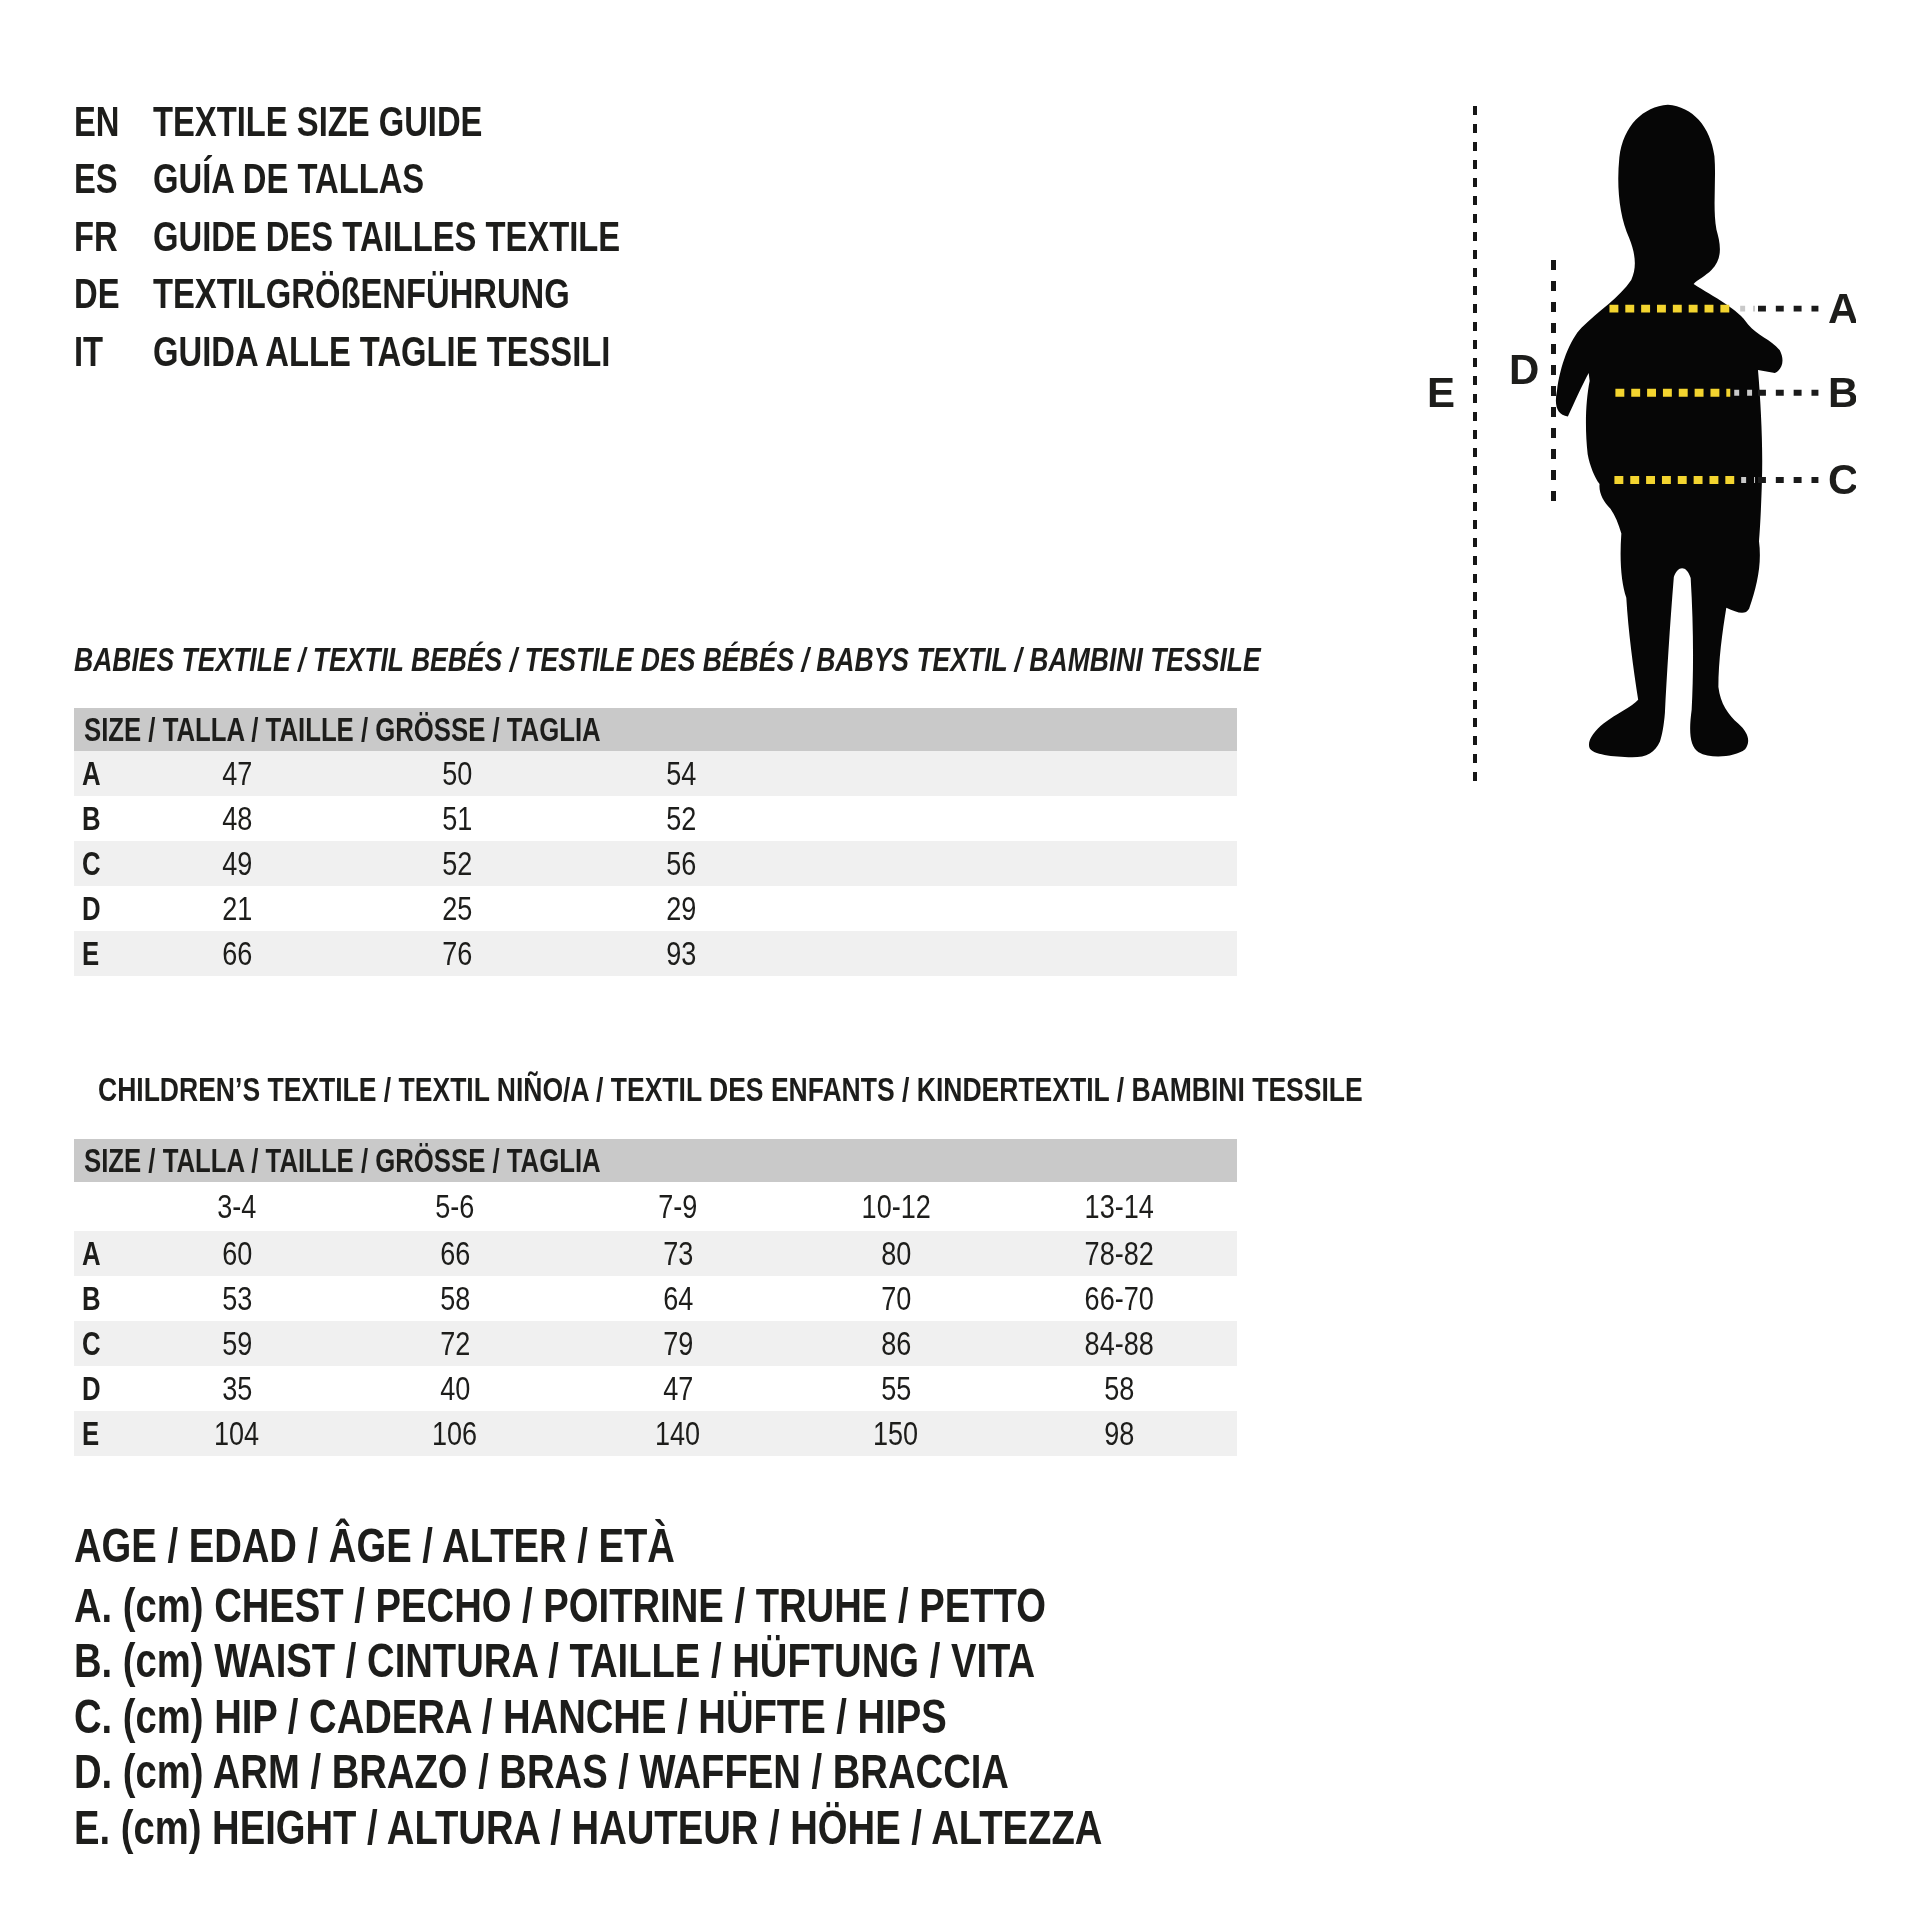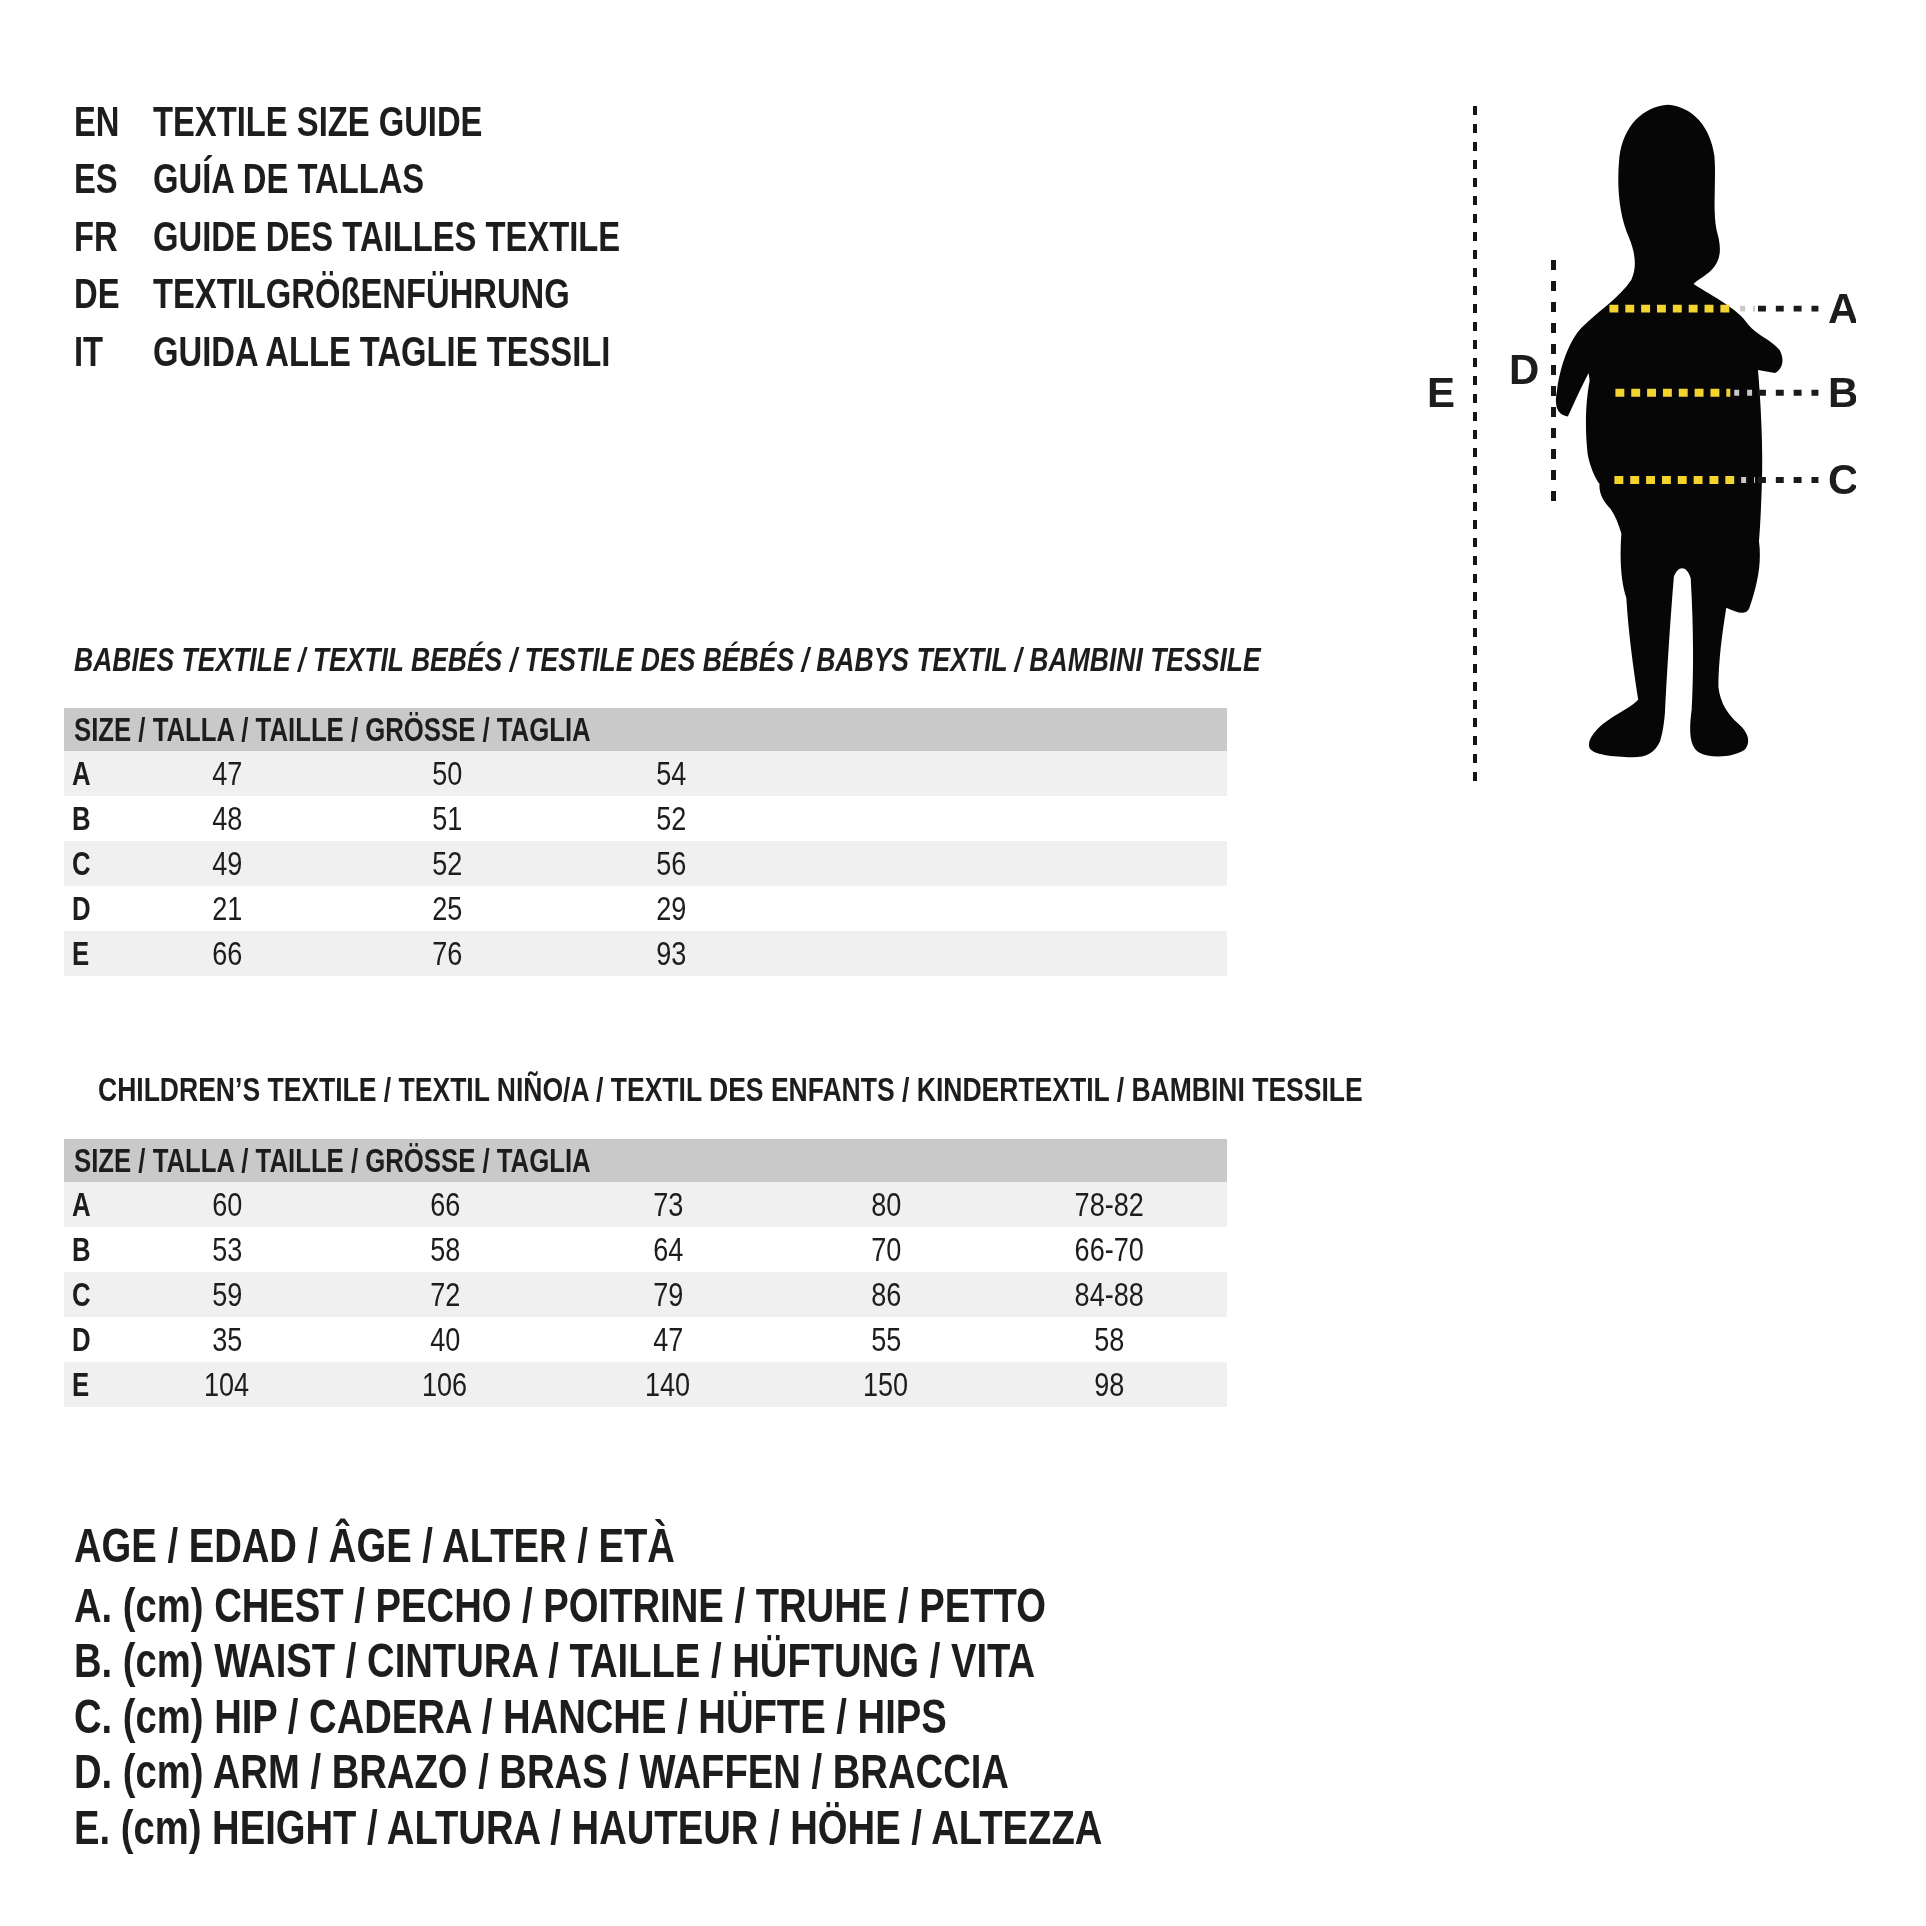--- a/index.html
+++ b/index.html
@@ -13,21 +13,21 @@
 
   
   .lang-row { position:absolute; left:74px; height:46px; line-height:46px; font-size:42px; font-weight:700; }
   .lang-code { position:absolute; left:0; }
   .lang-title { position:absolute; left:79px; }
 
   
   .section-title { position:absolute; left:74px; font-size:34px; font-weight:700; line-height:40px; }
 
   
-  .size-table { position:absolute; left:64px; width:1163px; }
+  .size-table { position:absolute; left:74px; width:1163px; }
   .size-bar { height:43px; background:#c9c9c9; display:flex; align-items:center; padding-left:10px; box-sizing:border-box; font-size:33px; font-weight:700; }
   .t-row { display:grid; align-items:center; height:45px; }
   .t-row.header-row { height:49px; }
   .t-row.stripe { background:#f0f0f0; }
   .g3 { grid-template-columns:59px 208px 233px 215px 1fr; }
   .g5 { grid-template-columns:59px 208px 228px 218px 218px 228px 1fr; }
   .cell { text-align:center; font-size:33px; font-weight:400; }
   .cell.letter { text-align:left; padding-left:8px; font-weight:700; }
 
   
@@ -182,20 +182,28 @@
       </div>
     </div>
 
   <div class="section-title" style="top:1069px;margin-left:24px;">
     <span class="cx">CHILDREN’S TEXTILE / TEXTIL NIÑO/A / TEXTIL DES ENFANTS / KINDERTEXTIL / BAMBINI TESSILE</span>
   </div>
   <div class="size-table" style="top:1139px;">
       <div class="size-bar">
         <span class="cx">SIZE / TALLA / TAILLE / GRÖSSE / TAGLIA</span>
       </div>
+      <div class="t-row header-row g5">
+        <div class="cell letter"></div>
+        <div class="cell"><span class="cxc">3-4</span></div>
+        <div class="cell"><span class="cxc">5-6</span></div>
+        <div class="cell"><span class="cxc">7-9</span></div>
+        <div class="cell"><span class="cxc">10-12</span></div>
+        <div class="cell"><span class="cxc">13-14</span></div>
+      </div>
       <div class="t-row g5 stripe">
         <div class="cell letter"><span class="cx">A</span></div>
         <div class="cell"><span class="cxc">60</span></div>
         <div class="cell"><span class="cxc">66</span></div>
         <div class="cell"><span class="cxc">73</span></div>
         <div class="cell"><span class="cxc">80</span></div>
         <div class="cell"><span class="cxc">78-82</span></div>
       </div>
       <div class="t-row g5">
         <div class="cell letter"><span class="cx">B</span></div>

